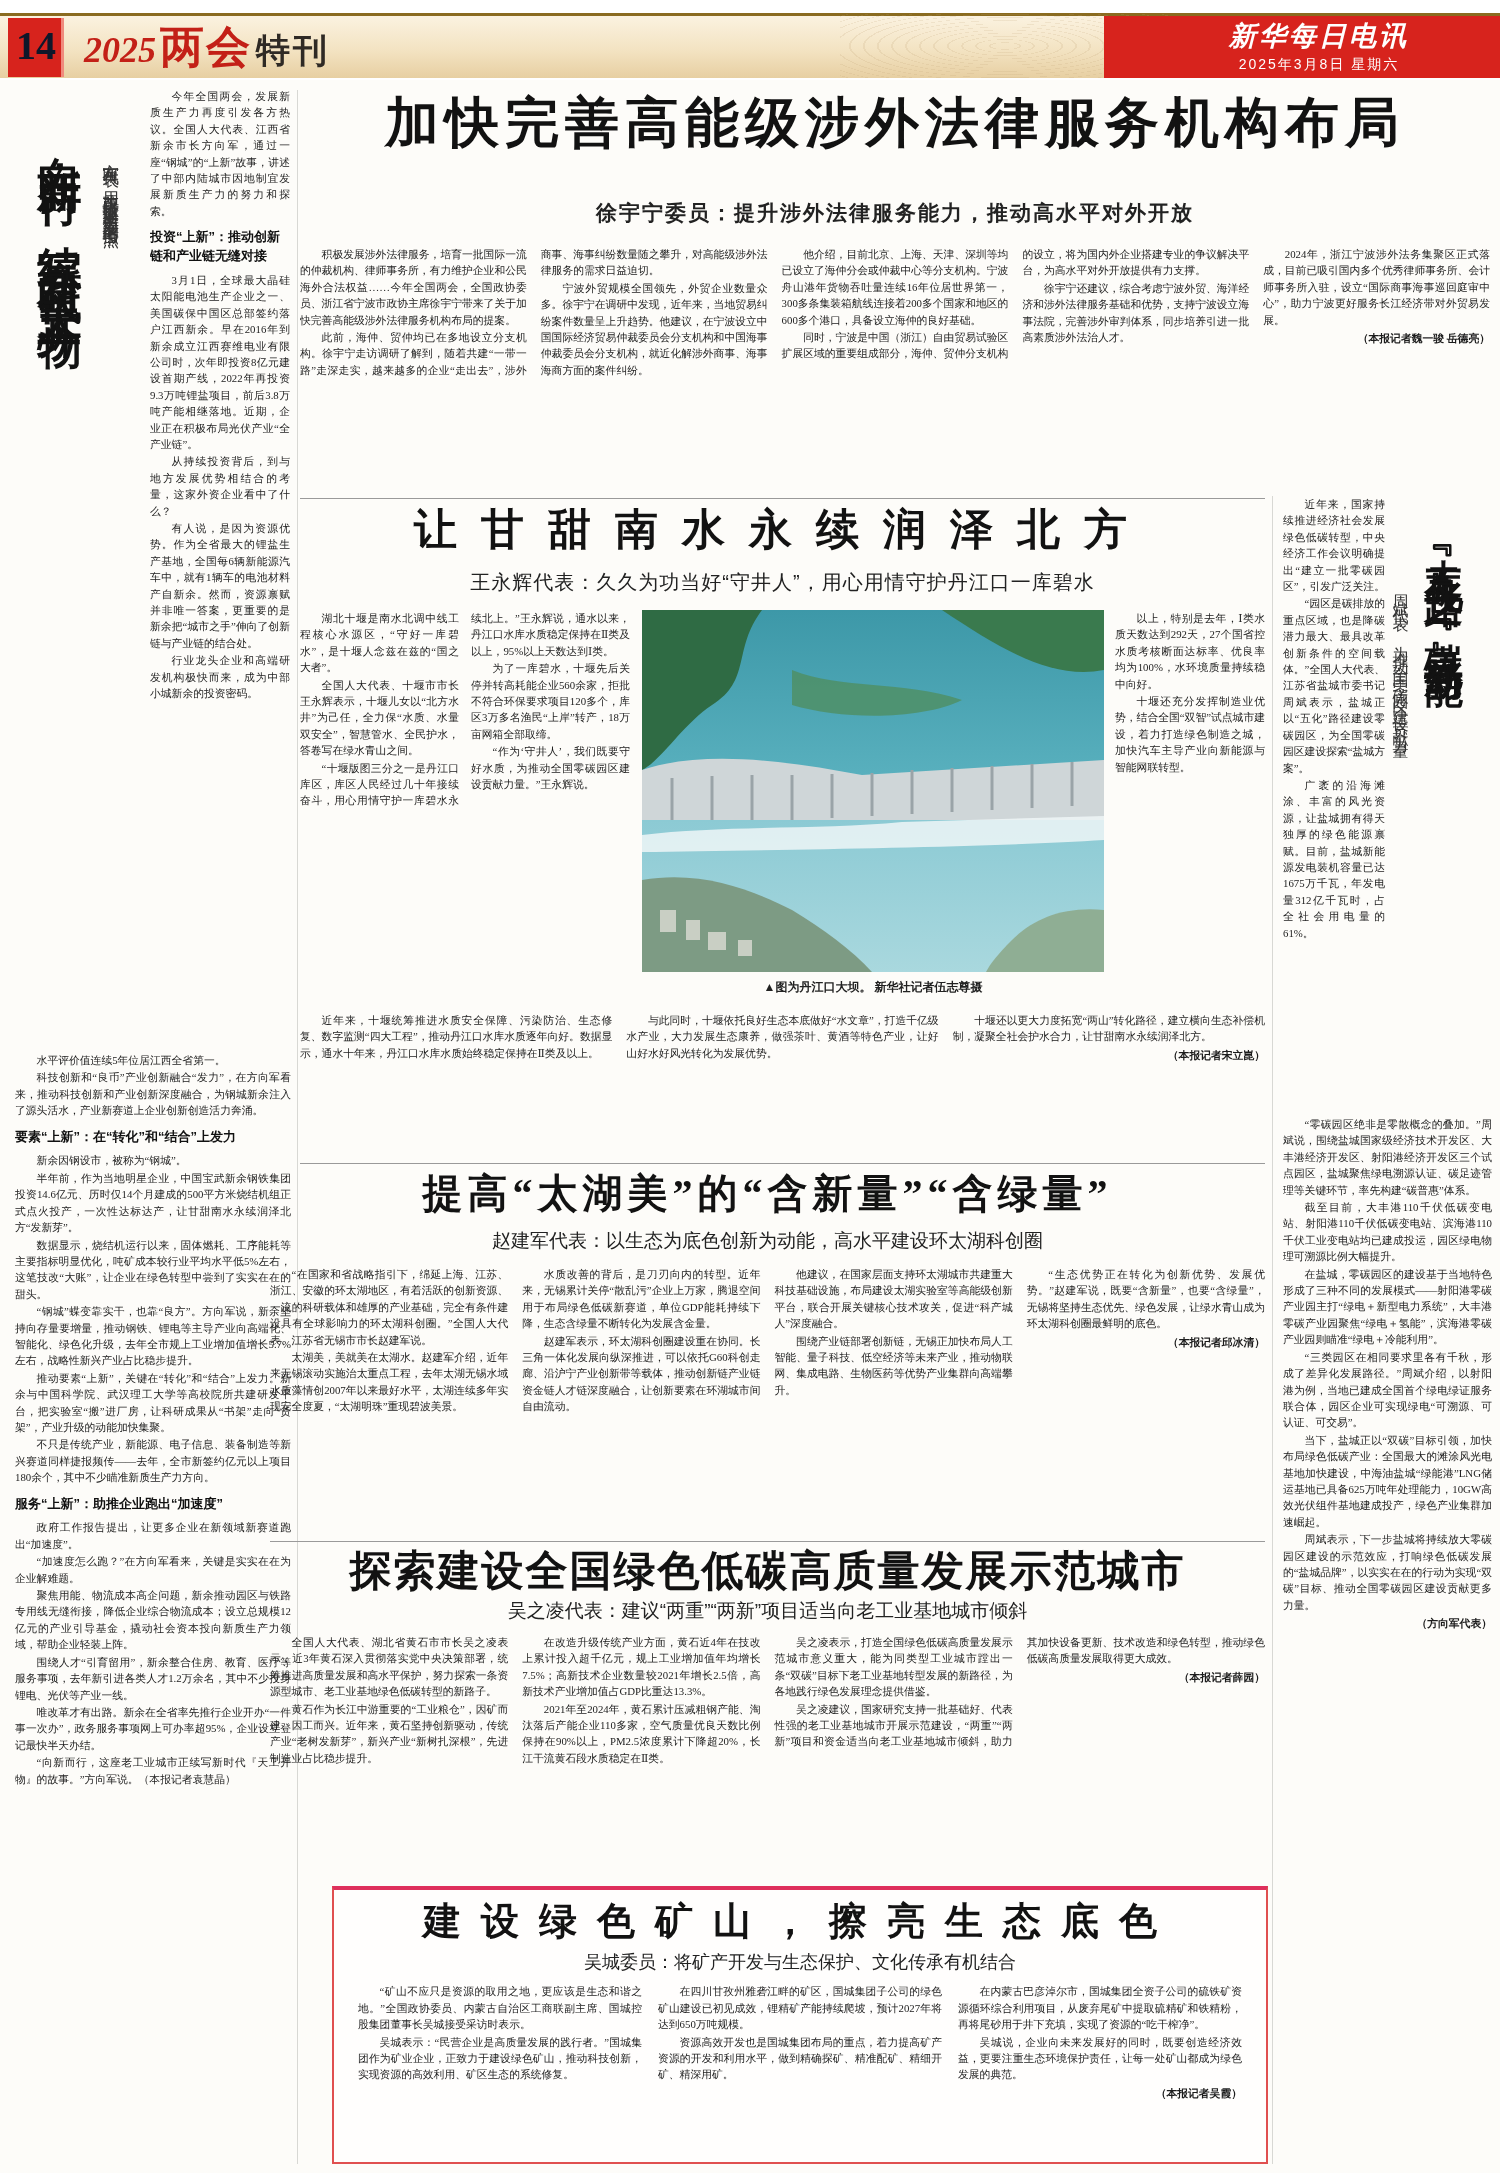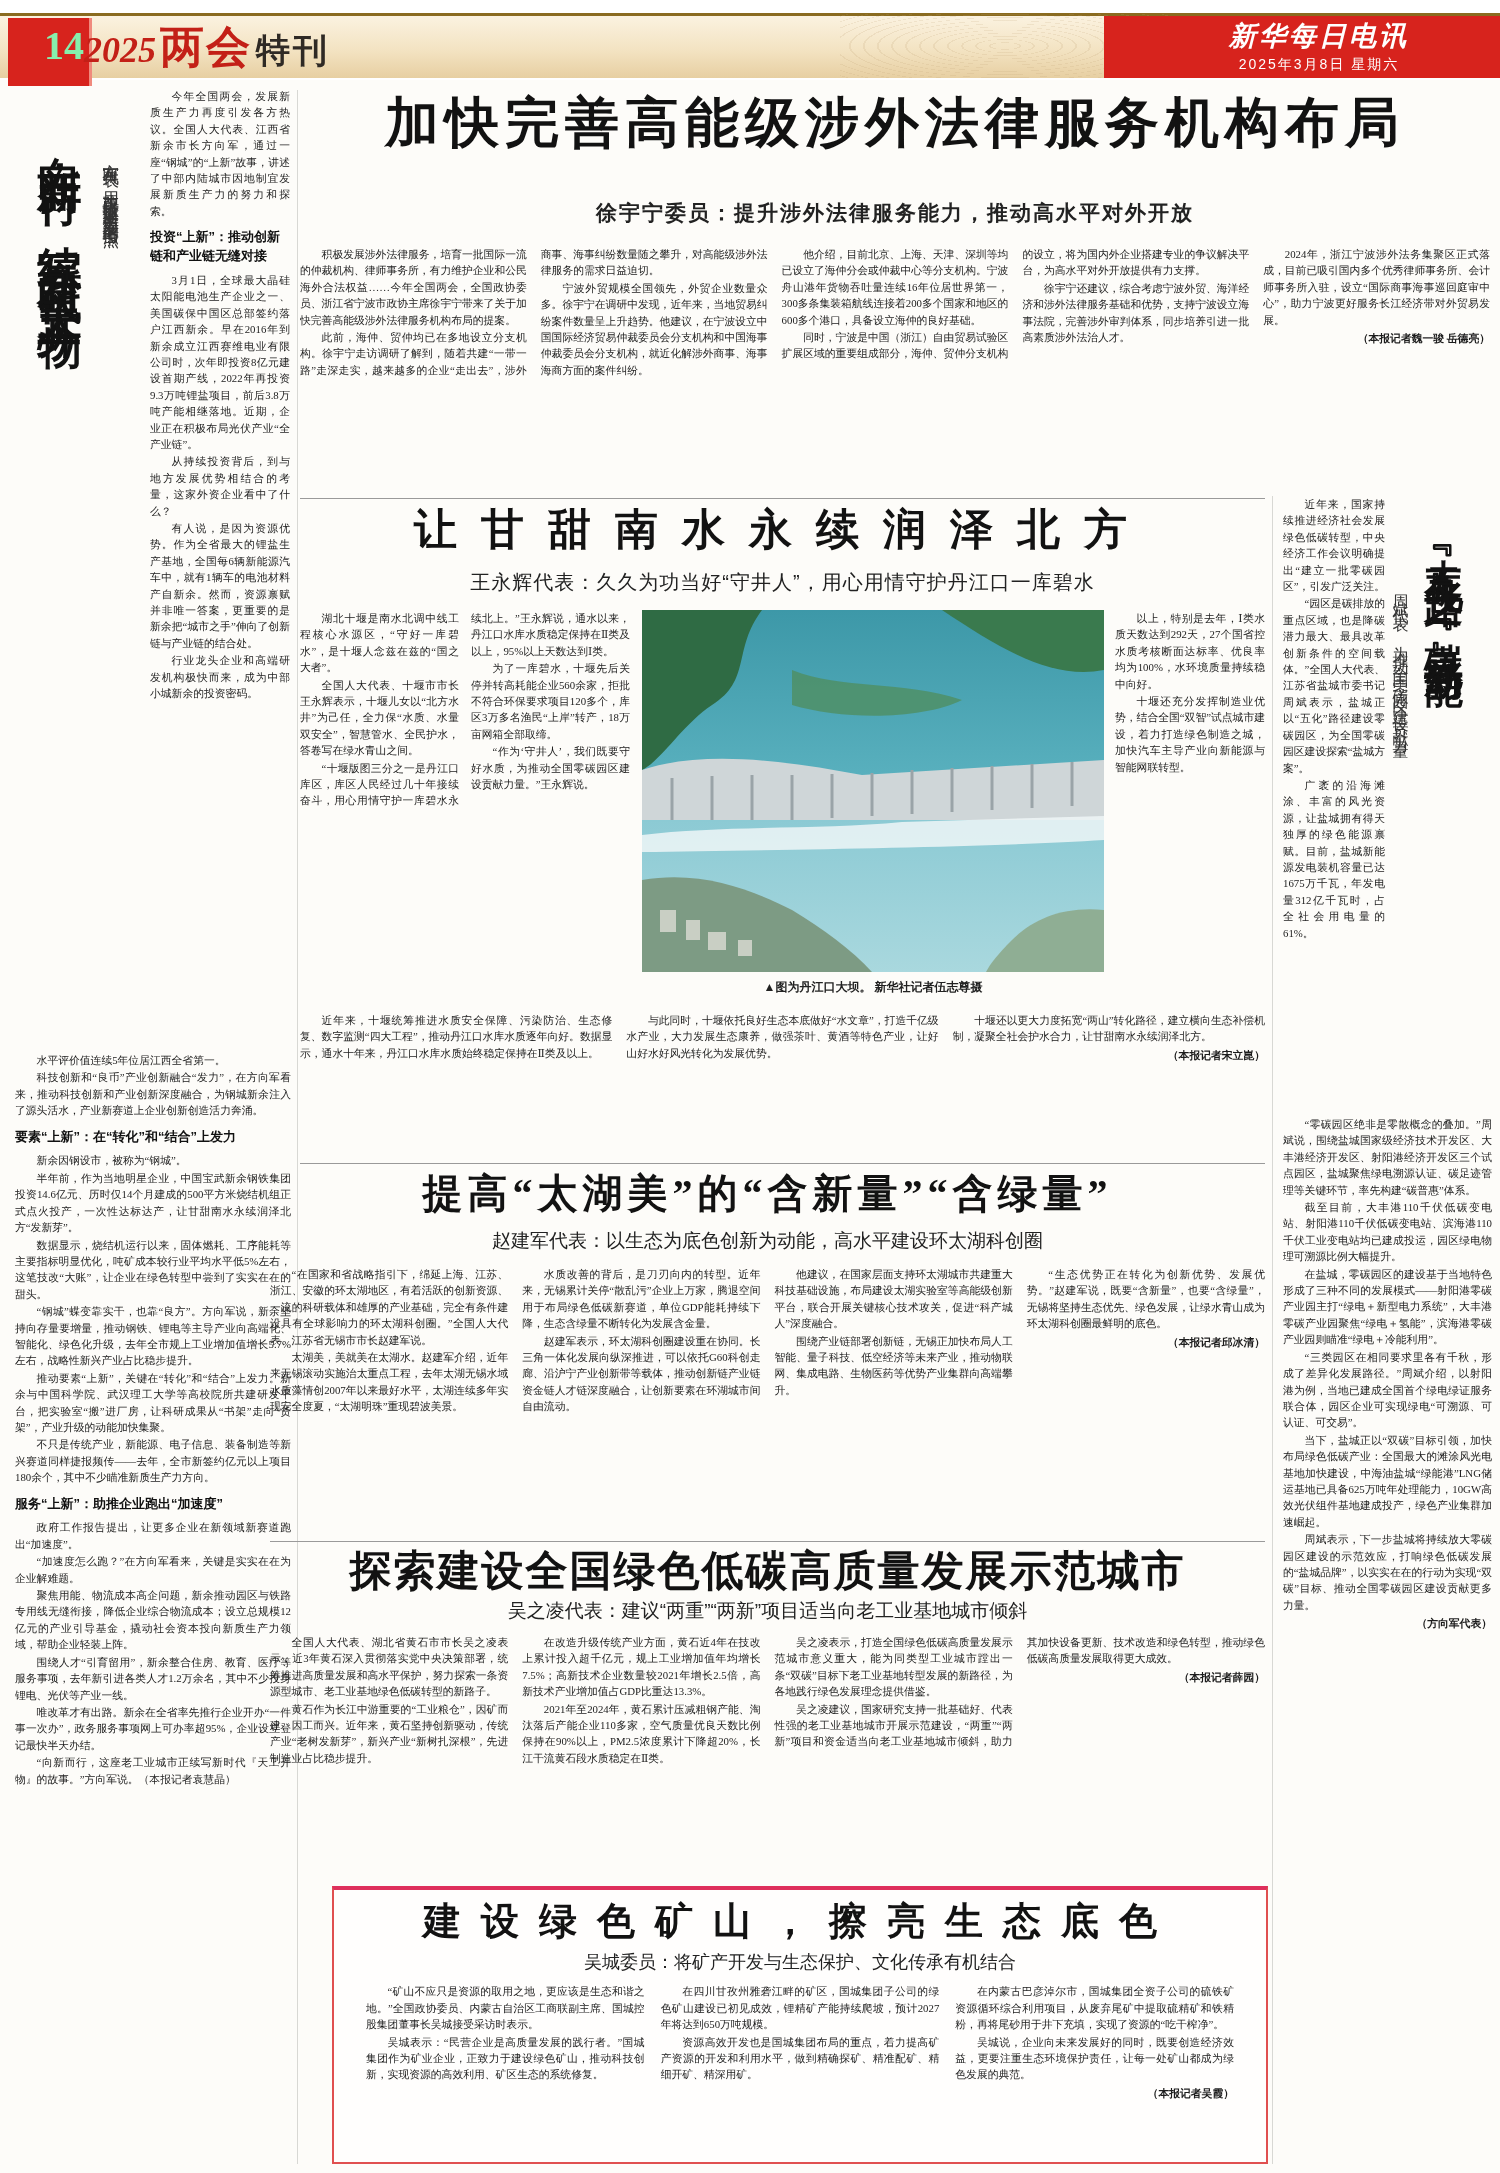--- a/index.html
+++ b/index.html
@@ -8,23 +8,23 @@
     background:#fdfcf9;color:#1c1c1c;
     font-family:"Liberation Serif","DejaVu Serif",serif;
   }
   
   .banner{position:absolute;left:0;top:0;width:1500px;height:80px;background:#fff;}
   .gold-line{position:absolute;left:0;top:13px;width:1500px;height:3px;background:#8a6b20;}
   .band{position:absolute;left:0;top:16px;width:1500px;height:62px;
         background:linear-gradient(180deg,#fbf2e0 0%,#f3e3c2 55%,#e7cfa2 100%);}
   .ripple{position:absolute;left:840px;top:14px;width:330px;height:64px;opacity:.5;
         background:repeating-radial-gradient(ellipse 160px 36px at 50% 50%,rgba(190,160,115,.35) 0 2px,rgba(255,255,255,0) 2px 14px);}
-  .pagenum{position:absolute;left:8px;top:18px;width:56px;height:68px;background:#d7231d;
-        color:#86efac;font:bold 40px/56px "Liberation Serif",serif;text-align:center;
-        box-shadow:inset -3px 0 0 #f08a7d;padding-left:28px;}
+  .pagenum{position:absolute;left:8px;top:18px;width:56px;height:59px;background:#d7231d;
+        color:#0f172a;font:bold 40px/56px "Liberation Serif",serif;text-align:center;
+        box-shadow:inset -3px 0 0 #f08a7d;}
   .edition{position:absolute;left:84px;top:24px;height:48px;white-space:nowrap;}
   .edition .yr{color:#c32017;font:bold italic 36px/48px "Liberation Serif",serif;}
   .edition .lh{color:#c32017;font:bold 44px/48px "Liberation Serif",serif;letter-spacing:2px;}
   .edition .tk{color:#2f2a25;font:bold 34px/48px "Liberation Sans",sans-serif;letter-spacing:3px;}
   .masthead{position:absolute;left:1104px;top:16px;width:430px;height:62px;background:#d7231d;color:#fff;text-align:center;}
   .masthead .paper{font:bold italic 27px/36px "Liberation Serif",serif;letter-spacing:3px;margin-top:2px;}
   .masthead .date{font:14px/20px "Liberation Sans",sans-serif;letter-spacing:2px;}
   
   .para{font:10.8px/1.52 "Liberation Serif","DejaVu Serif",serif;text-align:justify;text-indent:2em;margin:0 0 1px;}
   .byline{font-weight:bold;text-align:right;text-indent:0;margin-top:2px;}
@@ -50,21 +50,21 @@
   .vs-right{font:500 16px/1.35 "Liberation Sans",sans-serif;letter-spacing:7px;color:#333;}
   
   .photo{position:absolute;left:642px;top:610px;width:462px;height:362px;overflow:hidden;background:#5aa7b0;}
   .caption{position:absolute;left:642px;top:978px;width:462px;text-align:center;
            font:bold 12px/18px "Liberation Serif",serif;color:#222;}
   
   .redbox{position:absolute;left:332px;top:1886px;width:936px;height:278px;background:#fffefd;
           border:2px solid #e05050;border-top:4px solid #de2f5c;box-sizing:border-box;}
   .hl-mine{position:relative;margin-top:10px;text-align:center;font:600 38px/1.15 "Liberation Serif",serif;letter-spacing:20px;color:#121212;white-space:nowrap;}
   .deck-mine{position:relative;margin-top:8px;text-align:center;font:500 18px/1.2 "Liberation Sans",sans-serif;color:#222;}
-  .mine-body{position:relative;margin:10px 32px 0;column-count:3;column-gap:16px;height:160px;overflow:hidden;}
+  .mine-body{position:relative;margin:10px 24px 0;column-count:3;column-gap:16px;height:160px;overflow:hidden;}
   
   .cols5{column-count:5;column-gap:14px;}
   .cols4{column-count:4;column-gap:14px;}
   .cols3{column-count:3;column-gap:14px;}
   .cols2{column-count:2;column-gap:12px;}
 </style>
 </head>
 <body>
 
 <div class="banner">

